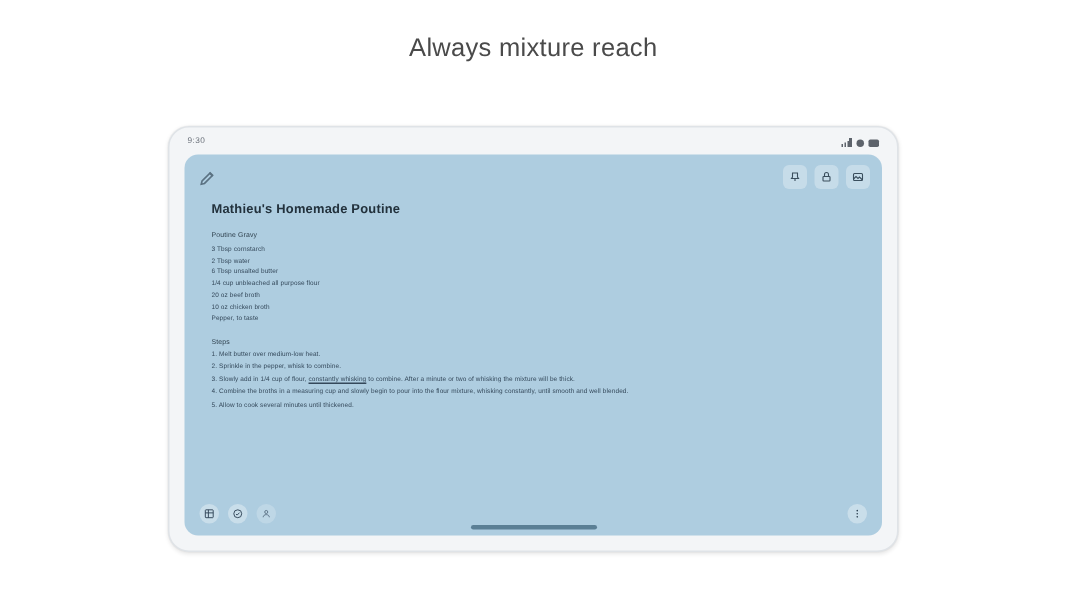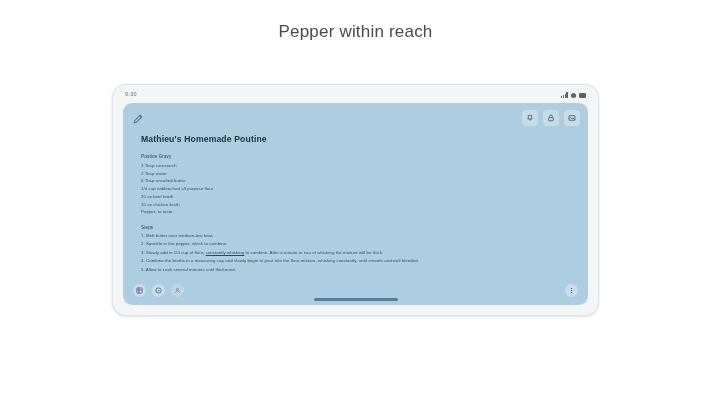--- a/index.html
+++ b/index.html
@@ -28,21 +28,21 @@
     font-weight: 400;
     white-space: nowrap;
   }
 
   
   .tablet {
     position: absolute;
     left: 112px;
     top: 84px;
     width: 487px;
-    height: 232px;
+    height: 284px;
     background: #f3f5f7;
     border: 1.5px solid #dfe3e7;
     border-radius: 14px;
     box-shadow: 0 1px 3px rgba(0,0,0,0.10), 0 0 0 0.5px rgba(0,0,0,0.03);
     box-sizing: border-box;
     overflow: hidden;
   }
 
   
   .statusbar {
@@ -214,21 +214,21 @@
     transform: translateX(-50%);
     width: 84px;
     height: 2.6px;
     border-radius: 2px;
     background: #5b7f95;
   }
 </style>
 </head>
 <body>
 
-<div class="headline">Pepper within reach</div>
+<div class="headline">Always mixture reach</div>
 
 <div class="tablet">
 
   <div class="statusbar">
     <div class="status-clock">9:30</div>
     <div class="status-icons">
       <span class="sig">
           <i></i>
           <i></i>
           <i></i>

